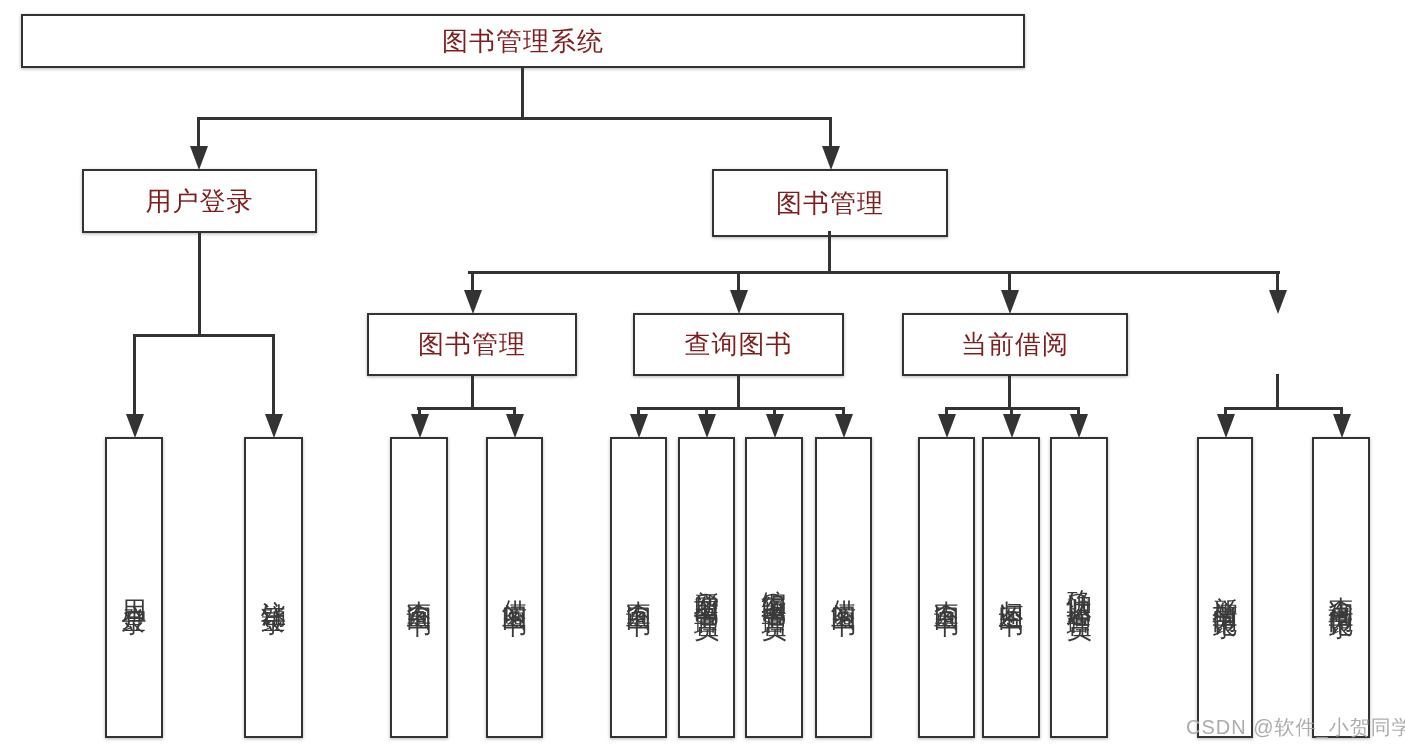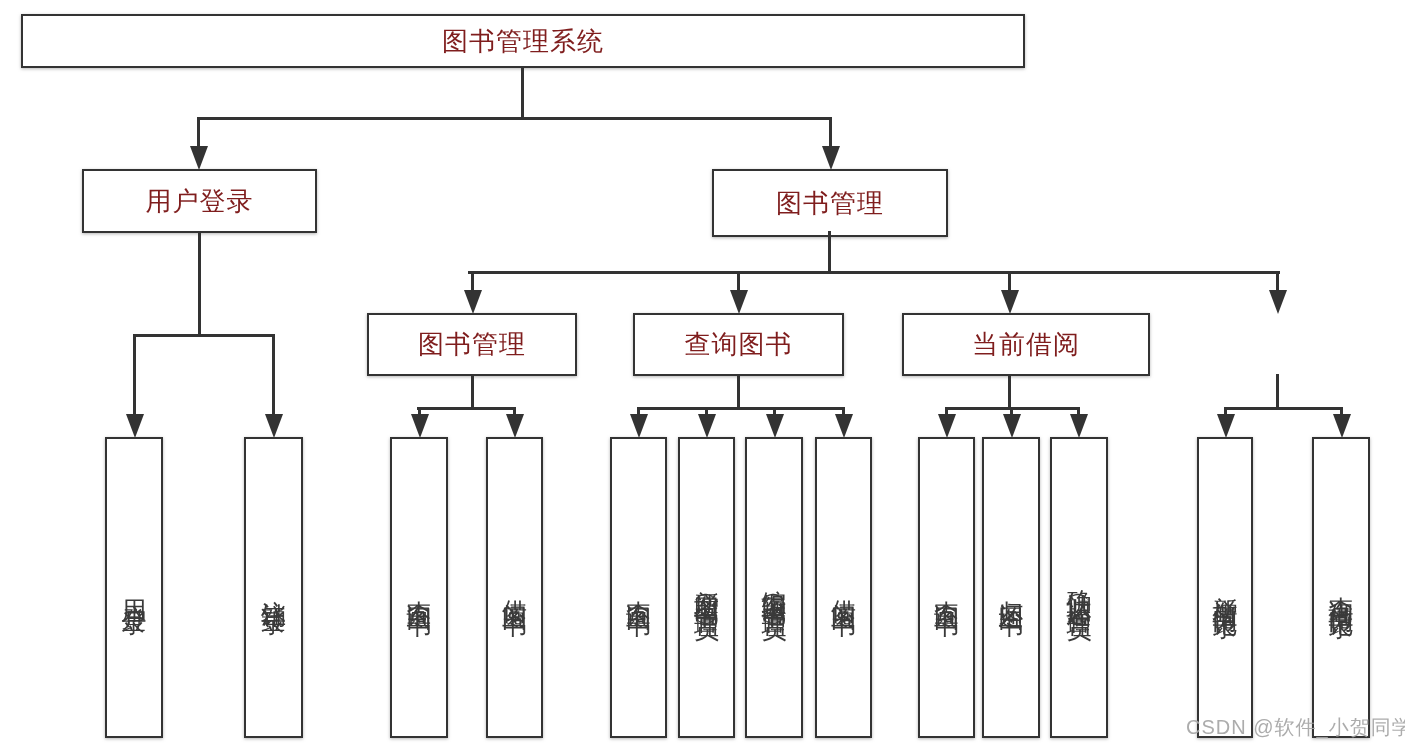--- a/index.html
+++ b/index.html
@@ -104,21 +104,21 @@
   <div class="arrow" style="left:1001px;top:290px;"></div>
   <div class="stem" style="left:1276px;top:271px;height:23px;"></div>
   <div class="arrow" style="left:1269px;top:290px;"></div>
 
   <div class="box-h" style="left:367px;top:313px;width:210px;height:63px;">
     <span>图书管理</span>
   </div>
   <div class="box-h" style="left:633px;top:313px;width:211px;height:63px;">
     <span>查询图书</span>
   </div>
-  <div class="box-h" style="left:902px;top:313px;width:248px;height:63px;">
+  <div class="box-h" style="left:902px;top:313px;width:226px;height:63px;">
     <span>当前借阅</span>
   </div>
 
   <div class="vline" style="left:471px;top:374px;height:35px;"></div>
   <div class="hline" style="left:417px;top:407px;width:99px;"></div>
   <div class="stem" style="left:418px;top:407px;height:13px;"></div>
   <div class="arrow" style="left:411px;top:414px;"></div>
   <div class="stem" style="left:513px;top:407px;height:13px;"></div>
   <div class="arrow" style="left:506px;top:414px;"></div>
 

